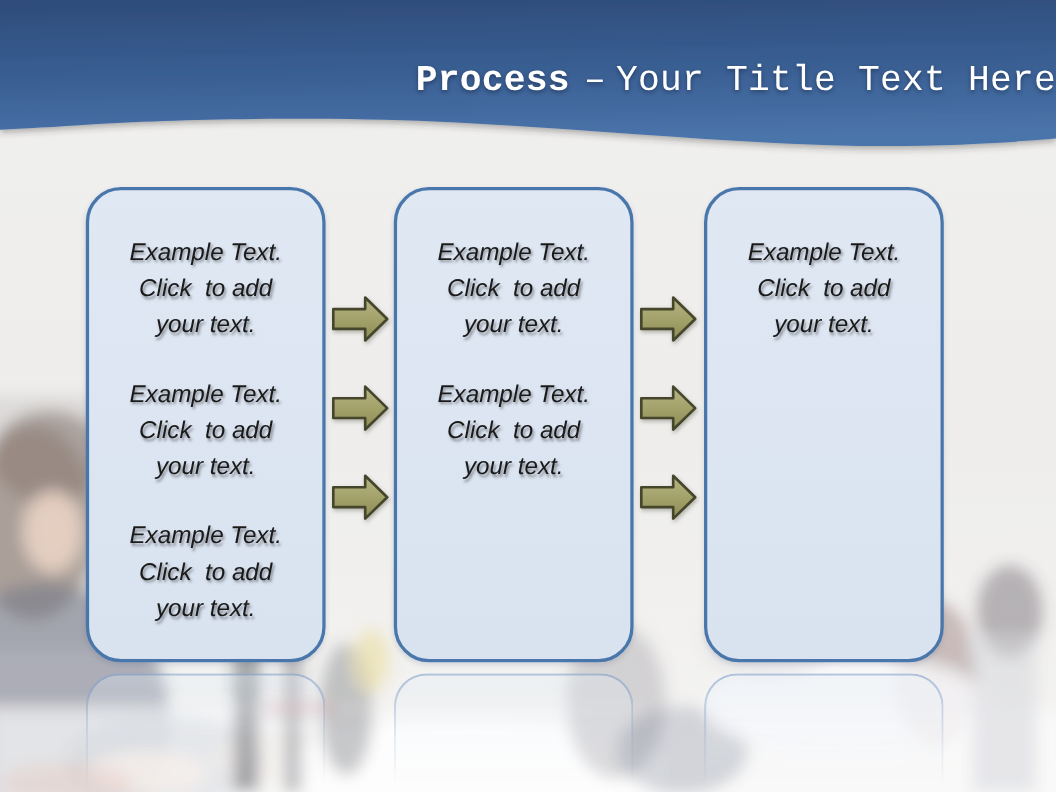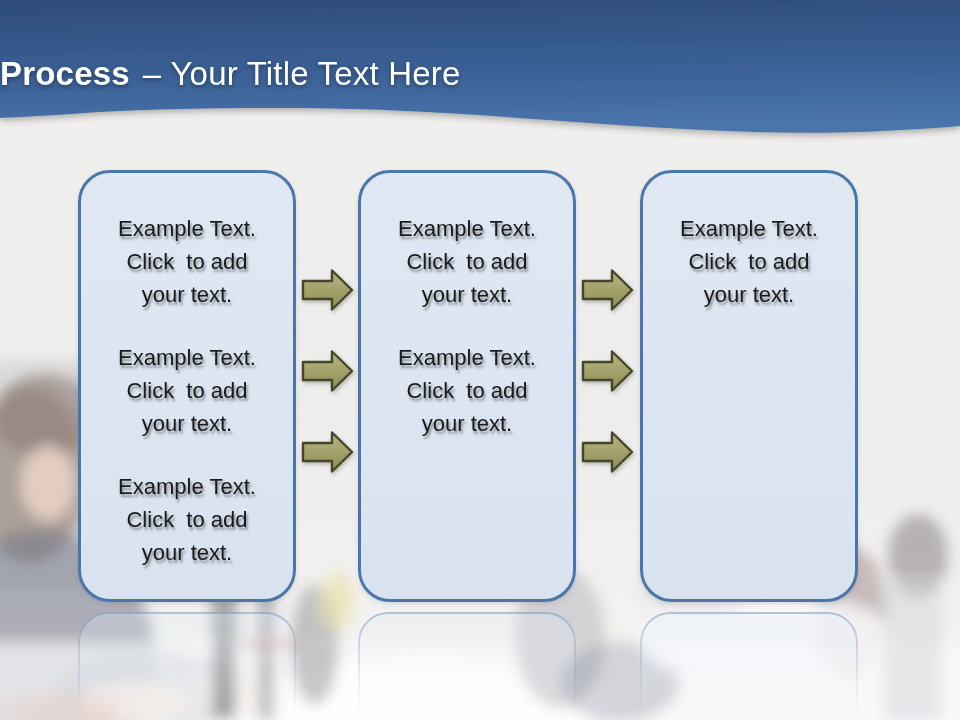--- a/index.html
+++ b/index.html
@@ -5,39 +5,39 @@
   html,body{margin:0;padding:0;background:#444;}
   .slide{
     position:relative;width:960px;height:720px;overflow:hidden;
     background:linear-gradient(to bottom,#eae9e7 0%,#e7e6e4 55%,#f0efed 100%);
     font-family:"Liberation Sans","DejaVu Sans",sans-serif;
   }
   .bg-photo{position:absolute;left:0;top:0;width:960px;height:720px;}
   
   .header-wave{position:absolute;left:0;top:0;width:960px;height:160px;}
   .title{
-    position:absolute;left:0;top:53px;width:960px;text-align:left;
+    position:absolute;left:0;top:53px;width:960px;text-align:right;
     color:var(--title-color,#fff);font-size:33px;line-height:42px;
     text-shadow:0 2px 4px rgba(10,20,40,.45);
-    letter-spacing:.2px;white-space:pre;
+    letter-spacing:.2px;white-space:pre;font-family:Liberation Mono, monospace;
   }
   .title .kw{font-weight:bold;margin-right:13px;}
   .title .sep{margin-right:9px;font-weight:normal;}
   
   .pbox{
     position:absolute;top:170px;width:218px;height:432px;box-sizing:border-box;
     background:linear-gradient(to bottom,#dfe8f3,#d9e3f0);
     border:3px solid var(--box-border,#4a77ab);
     border-radius:32px;
     padding:39px 10px 0 10px;
     box-shadow:0 2px 5px rgba(70,90,130,.18);
   }
   .pbox p{
     margin:0 0 30px 0;text-align:center;
-    font-size:22px;line-height:33px;
+    font-style:italic;font-size:22px;line-height:33px;
     color:var(--text-color,#1a1a1a);
     white-space:pre-wrap;
     text-shadow:1.5px 2.5px 2.5px rgba(50,50,55,.5);
   }
   .box1{left:78px;} .box2{left:358px;} .box3{left:640px;}
   
   .arrow{position:absolute;width:54px;height:44px;filter:drop-shadow(1px 2px 2px rgba(60,60,40,.35));}
   .acol1{left:301px;} .acol2{left:581px;}
   .arow1{top:268px;} .arow2{top:349px;} .arow3{top:430px;}
   

